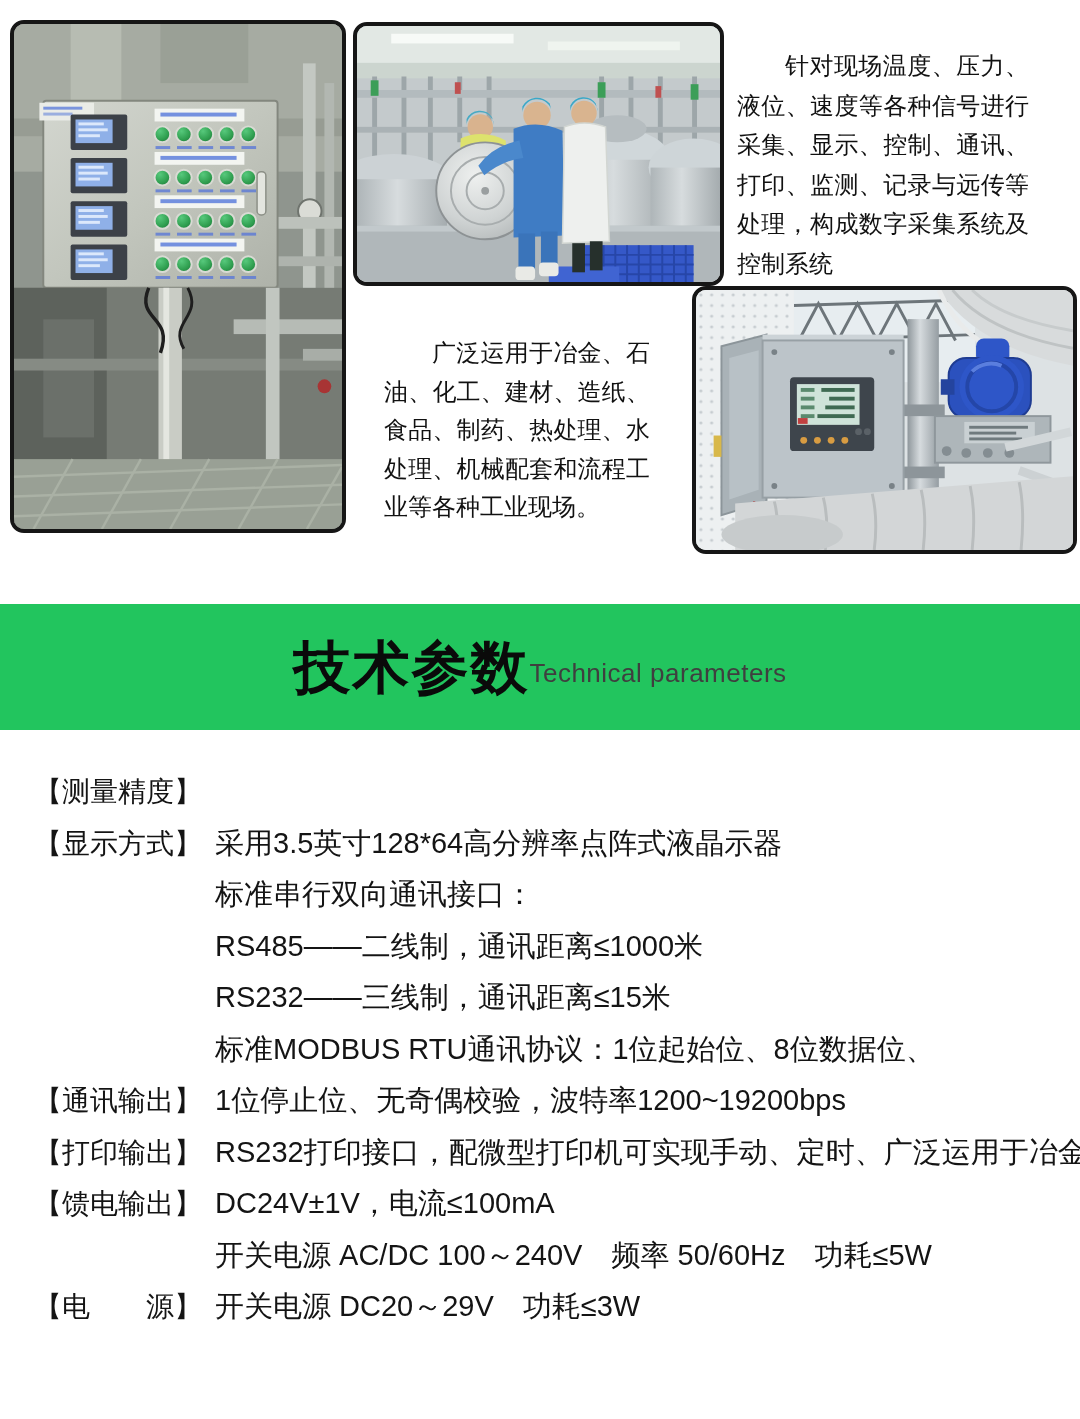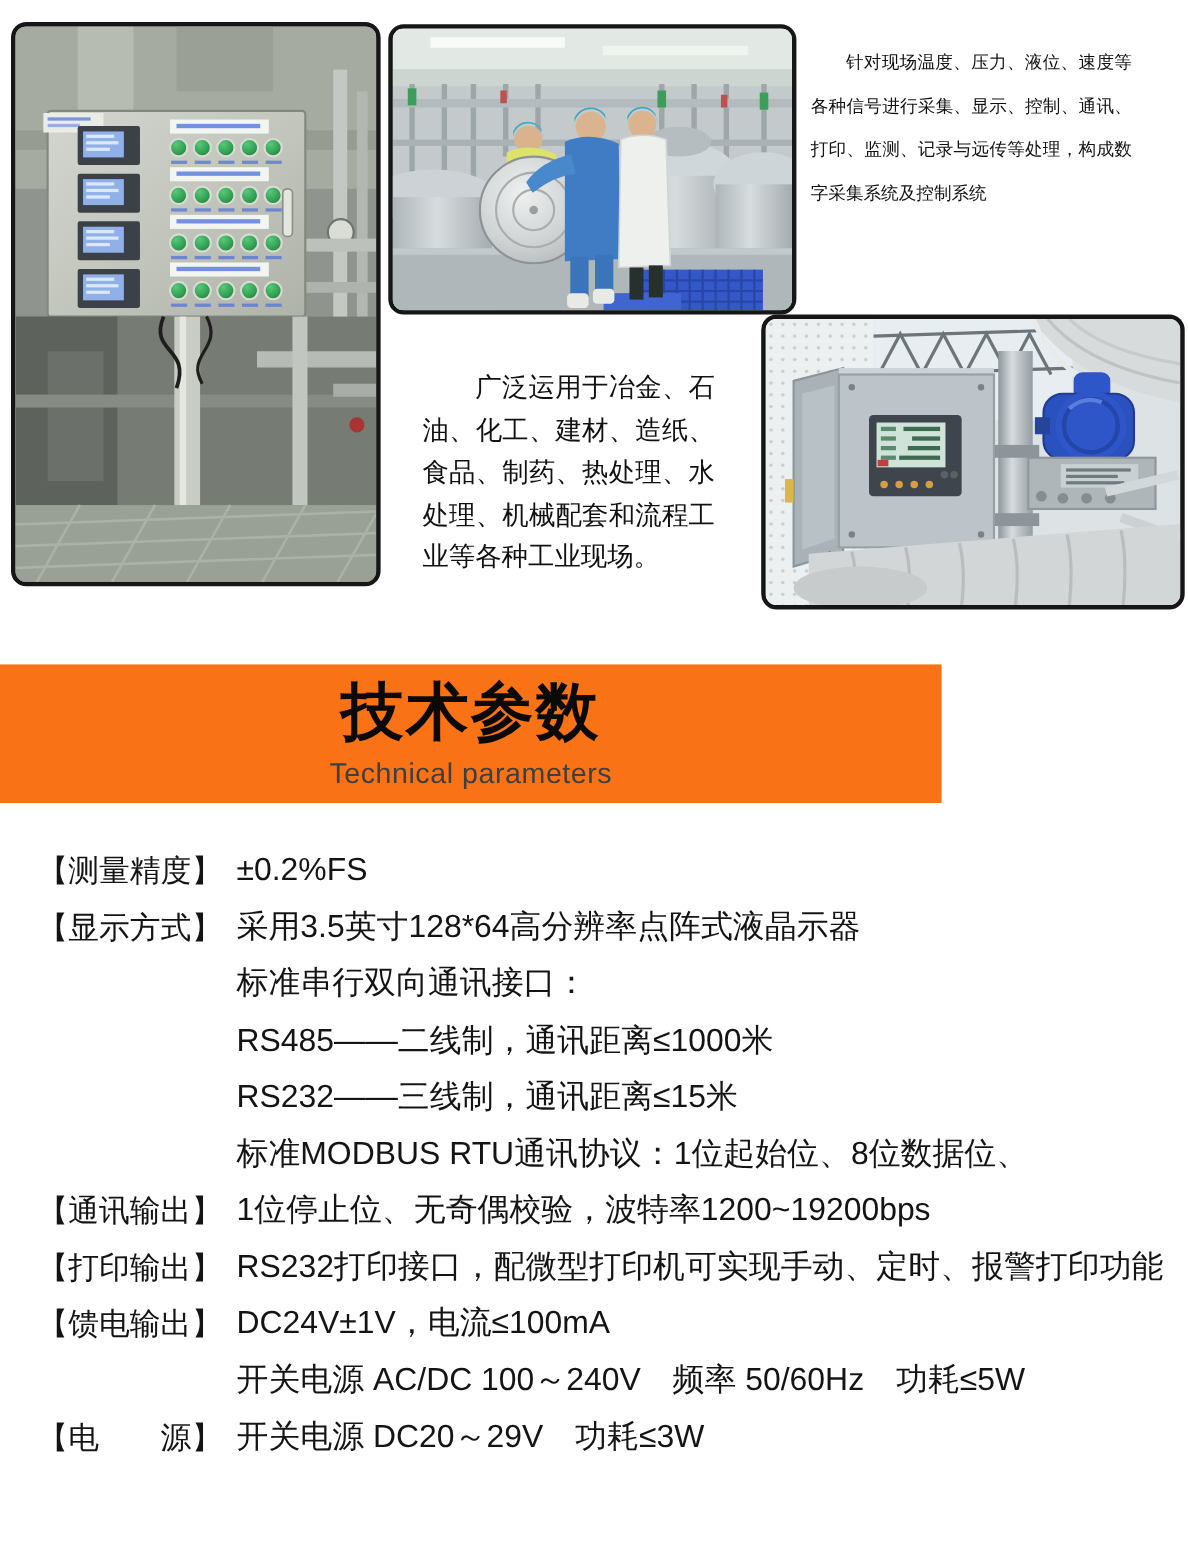--- a/index.html
+++ b/index.html
@@ -20,33 +20,33 @@
     box-sizing:border-box;
     background:#b9bec0;
   }
   .photo svg{display:block;width:100%;height:100%;}
   .photo-panel{left:10px;top:20px;width:336px;height:513px;}
   .photo-workshop{left:353px;top:22px;width:371px;height:264px;}
   .photo-field{left:692px;top:286px;width:385px;height:268px;}
   
   .intro-signal{
     position:absolute;left:737px;top:22px;width:292px;
-    font-size:16px;line-height:39.5px;
+    font-size:24px;line-height:39.5px;
     text-align:justify;text-indent:2em;color:#111;
   }
   .intro-apply{
     position:absolute;left:384px;top:310px;width:266px;
     font-size:24px;line-height:38.5px;
     text-align:justify;text-indent:2em;color:#111;
   }
   
   .banner{
-    position:absolute;left:0;top:604px;width:856px;height:126px;
-    background:#f97316;
-    display:flex;flex-direction:column;align-items:center;justify-content:center;
+    position:absolute;left:0;top:604px;width:1080px;height:126px;
+    background:#22c55e;
+    display:flex;flex-direction:row;align-items:center;justify-content:center;
   }
   .banner-title{
     font-size:57px;font-weight:bold;color:#0a0a0a;
     letter-spacing:2px;line-height:60px;
   }
   .banner-sub{
     font-size:26px;color:#3f3f3f;line-height:28px;margin-top:12px;
     letter-spacing:0.5px;
   }
   
@@ -438,23 +438,20 @@
 
   <div class="banner">
     <div class="banner-title">技术参数</div>
     <div class="banner-sub">Technical parameters</div>
   </div>
 
   <div class="specs">
 
     <div class="spec-row">
       <div class="spec-label">【测量精度】</div>
-      <div class="spec-lines">
-        <div class="spec-line">±0.2%FS</div>
-      </div>
     </div>
 
     <div class="spec-row">
       <div class="spec-label">【显示方式】</div>
       <div class="spec-lines">
         <div class="spec-line">采用3.5英寸128*64高分辨率点阵式液晶示器</div>
       </div>
     </div>
 
 
@@ -465,21 +462,21 @@
         <div class="spec-line">RS485——二线制，通讯距离≤1000米</div>
         <div class="spec-line">RS232——三线制，通讯距离≤15米</div>
         <div class="spec-line">标准MODBUS RTU通讯协议：1位起始位、8位数据位、</div>
         <div class="spec-line">1位停止位、无奇偶校验，波特率1200~19200bps</div>
       </div>
     </div>
 
     <div class="spec-row">
       <div class="spec-label">【打印输出】</div>
       <div class="spec-lines">
-        <div class="spec-line">RS232打印接口，配微型打印机可实现手动、定时、报警打印功能</div>
+        <div class="spec-line">RS232打印接口，配微型打印机可实现手动、定时、广泛运用于冶金</div>
       </div>
     </div>
 
     <div class="spec-row">
       <div class="spec-label">【馈电输出】</div>
       <div class="spec-lines">
         <div class="spec-line">DC24V±1V，电流≤100mA</div>
       </div>
     </div>
 

